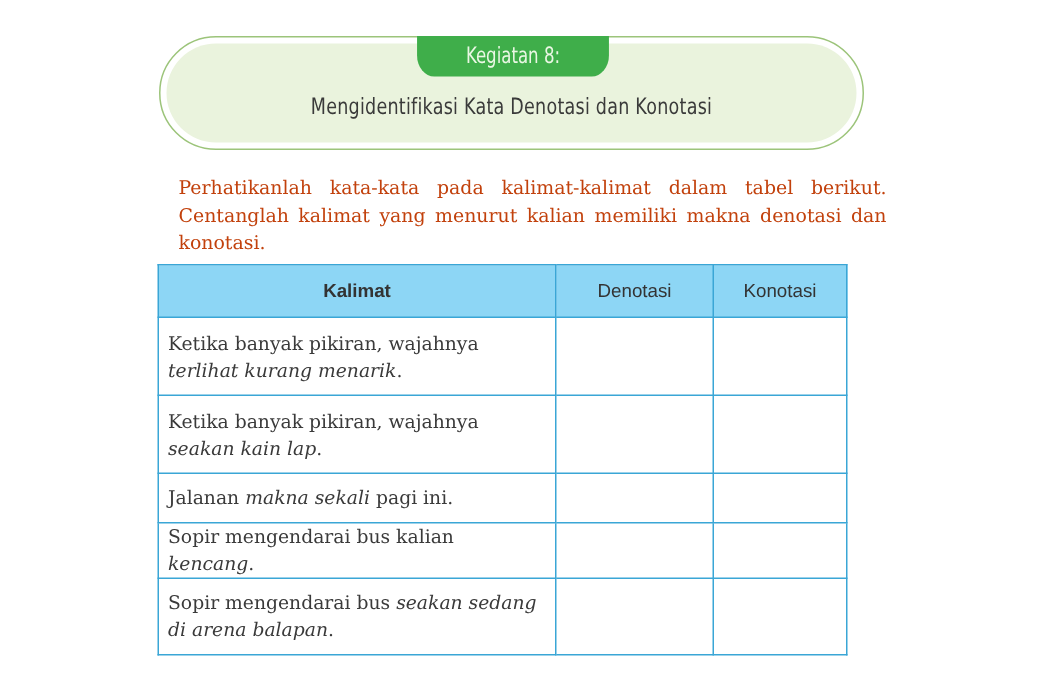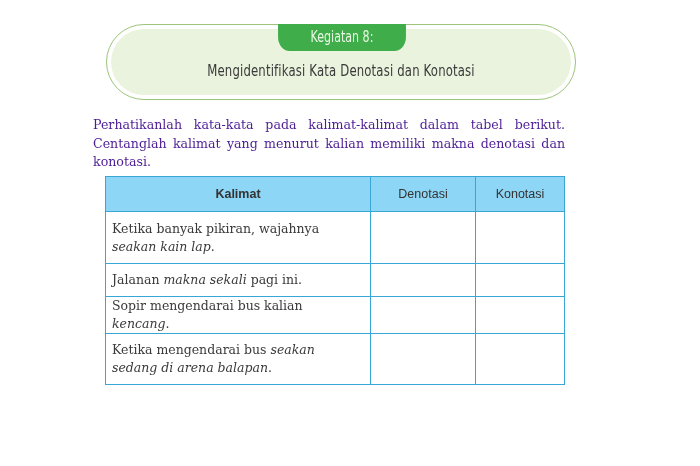--- a/index.html
+++ b/index.html
@@ -9,22 +9,22 @@
             border:1.5px solid #9cc47a; border-radius:38px; background:#ffffff; box-sizing:border-box; }
   .banner-inner { position:absolute; left:4px; top:4px; right:4px; bottom:4px; border-radius:34px;
             background:#eaf3dd; }
   .banner-tab { position:absolute; left:264px; top:24px; width:156px; height:27px;
             background:#3fae4a; border-radius:0 0 14px 14px; color:#eaf7e4;
             font-family:"DejaVu Sans Condensed","DejaVu Sans", sans-serif; font-size:15px;
             text-align:center; line-height:26px; transform:scaleX(0.82); transform-origin:center; }
   .banner-title { position:absolute; left:106px; width:470px; top:62px; text-align:center;
             font-family:"DejaVu Sans", sans-serif; font-size:15px; color:#3a3a3a;
             transform:scaleX(0.78); transform-origin:center; letter-spacing:0.2px; }
-  .intro { position:absolute; left:93px; top:116px; width:472px; font-size:12.6px; line-height:18.5px;
-           text-align:justify; color:#4c1d95; }
+  .intro { position:absolute; left:119px; top:116px; width:472px; font-size:12.6px; line-height:18.5px;
+           text-align:justify; color:#c2410c; }
   table { position:absolute; left:105px; top:176px; border-collapse:collapse; }
   th, td { border:1.5px solid #3aa6d6; }
   th { background:#8dd6f5; font-family:"Liberation Sans", sans-serif; font-weight:normal;
        font-size:12.5px; color:#333; height:34px; padding:0; }
   td { font-size:12.5px; line-height:18px; padding:0 6px; vertical-align:middle; color:#3a3a3a; }
   td.blank { padding:0; }
   td i { font-style:italic; }
   .c1 { width:264px;font-weight:bold; } .c2 { width:104px; } .c3 { width:88px; }
 </style>
 </head>
@@ -41,33 +41,38 @@
 <table>
   <thead>
     <tr>
       <th class="c1">Kalimat</th>
       <th class="c2">Denotasi</th>
       <th class="c3">Konotasi</th>
     </tr>
   </thead>
   <tbody>
     <tr style="height:52px;">
+      <td><span>Ketika banyak pikiran, wajahnya </span><i>terlihat kurang menarik</i><span>.</span></td>
+      <td class="blank"></td>
+      <td class="blank"></td>
+    </tr>
+    <tr style="height:52px;">
       <td><span>Ketika banyak pikiran, wajahnya </span><i>seakan kain lap</i><span>.</span></td>
       <td class="blank"></td>
       <td class="blank"></td>
     </tr>
     <tr style="height:33px;">
       <td><span>Jalanan </span><i>makna sekali</i><span> pagi ini.</span></td>
       <td class="blank"></td>
       <td class="blank"></td>
     </tr>
     <tr style="height:32px;">
       <td><span>Sopir mengendarai bus kalian </span><i>kencang</i><span>.</span></td>
       <td class="blank"></td>
       <td class="blank"></td>
     </tr>
     <tr style="height:51px;">
-      <td><span>Ketika mengendarai bus </span><i>seakan sedang di arena balapan</i><span>.</span></td>
+      <td><span>Sopir mengendarai bus </span><i>seakan sedang di arena balapan</i><span>.</span></td>
       <td class="blank"></td>
       <td class="blank"></td>
     </tr>
   </tbody>
 </table>
 
 </body></html>

